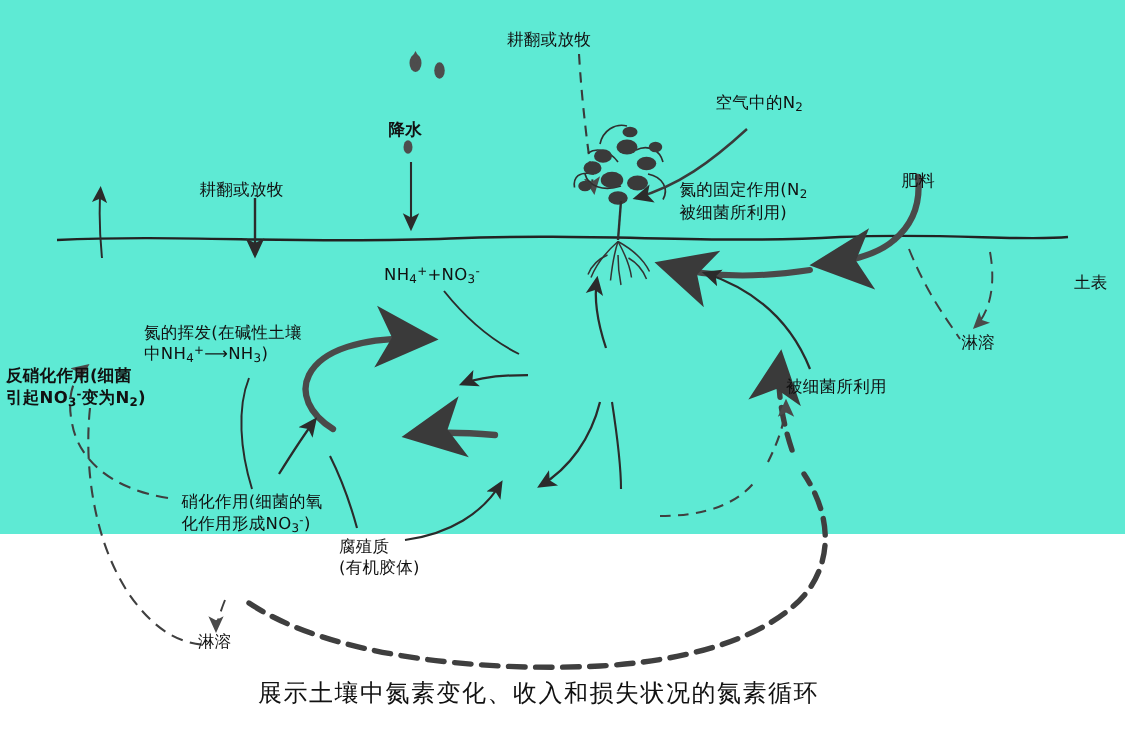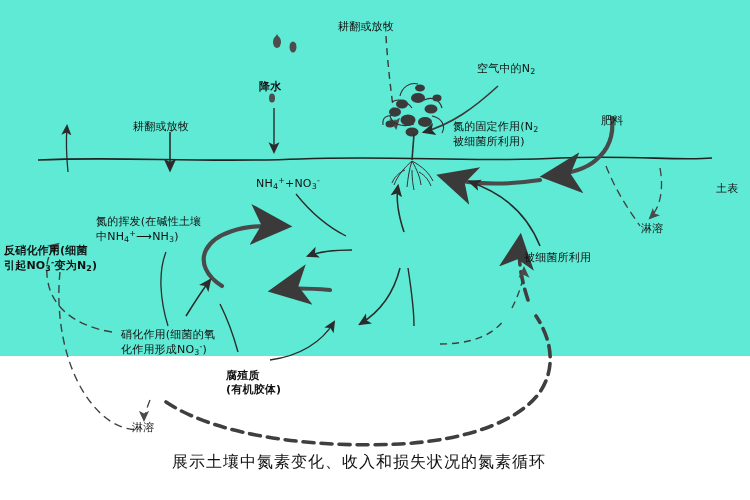--- a/index.html
+++ b/index.html
@@ -161,17 +161,17 @@
   <div class="lbl" style="left:601px; top:86px;margin-top:28px;">肥料</div>
   <div class="lbl" style="left:133px; top:120px;">耕翻或放牧</div>
   <div class="lbl" style="left:453px; top:104px;margin-top:16px;">氮的固定作用(N<sub>2</sub><br>被细菌所利用)</div>
   <div class="lbl" style="left:716px; top:150px;margin-top:32px;">土表</div>
   <div class="lbl" style="left:256px; top:176px;">NH<sub>4</sub><sup>+</sup>+NO<sub>3</sub><sup>-</sup></div>
   <div class="lbl" style="left:96px; top:176px;margin-top:39px;">氮的挥发(在碱性土壤<br>中NH<sub>4</sub><sup>+</sup>⟶NH<sub>3</sub>)</div>
   <div class="lbl" style="left:641px; top:222px;">淋溶</div>
   <div class="lbl" style="left:4px; top:244px;font-weight:bold;">反硝化作用(细菌<br>引起NO<sub>3</sub><sup>-</sup>变为N<sub>2</sub>)</div>
   <div class="lbl" style="left:524px; top:251px;">被细菌所利用</div>
   <div class="lbl" style="left:104px; top:328px;margin-left:17px;">硝化作用(细菌的氧<br>化作用形成NO<sub>3</sub><sup>-</sup>)</div>
-  <div class="lbl" style="left:226px; top:369px;font-weight:bold;">腐殖质<br>(有机胶体)</div>
+  <div class="lbl" style="left:226px; top:358px;">腐殖质<br>(有机胶体)</div>
   <div class="lbl" style="left:132px; top:421px;">淋溶</div>
 
   <div class="caption" style="left:172px; top:452px;">展示土壤中氮素变化、收入和损失状况的氮素循环</div>
 </div>
 
 </body></html>

